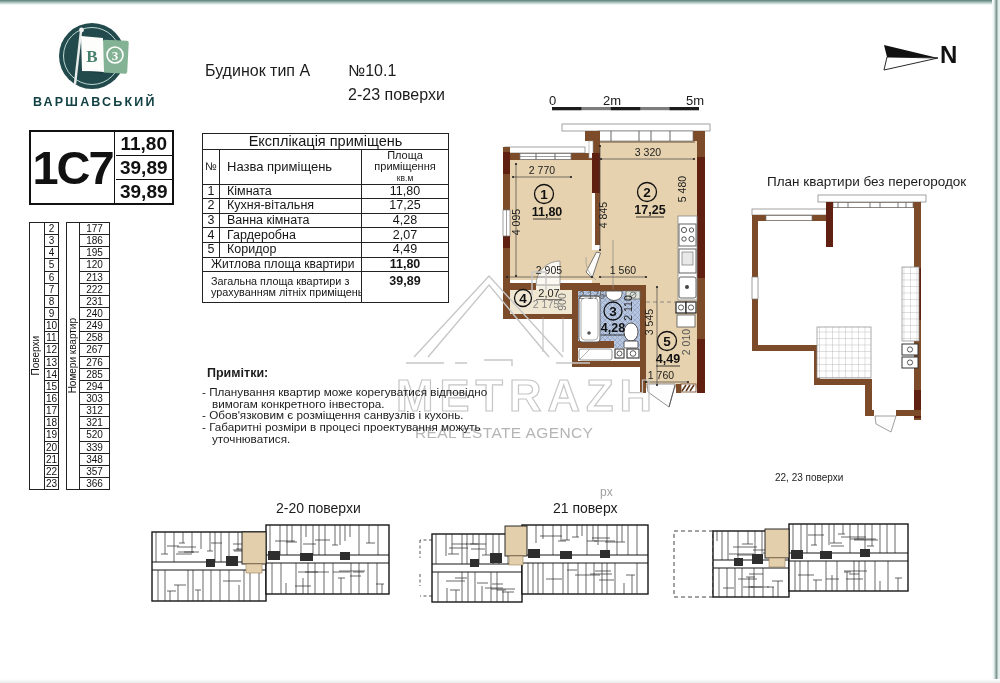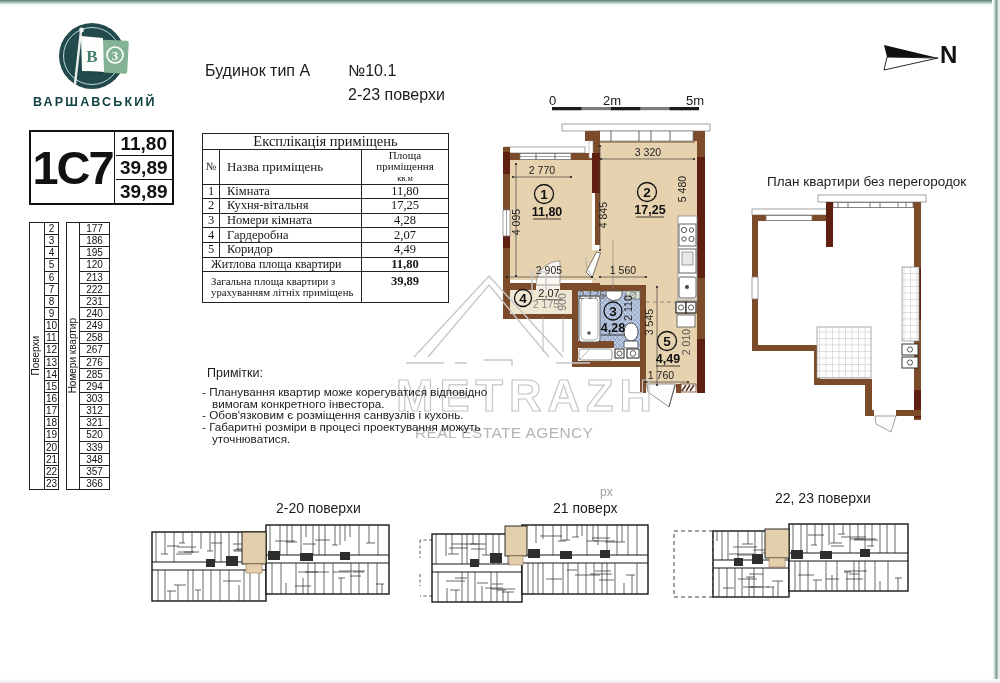--- a/index.html
+++ b/index.html
@@ -197,21 +197,21 @@
         <td>366</td>
       </tr>
 </tbody>
   </table>
 
 <div class="t" style="left:205px;top:62px;font-size:16px;">Будинок тип А</div>
 <div class="t" style="left:348px;top:62px;font-size:16px;">№10.1</div>
 <div class="t" style="left:348px;top:86px;font-size:16px;">2-23 поверхи</div>
 
 <style>
- .ex{border-collapse:collapse;position:absolute;table-layout:fixed;border:1.6px solid #111;font-family:Liberation Serif, serif;}
+ .ex{border-collapse:collapse;position:absolute;table-layout:fixed;border:1.6px solid #111;}
  .ex td{border:1px solid #222;padding:0 0 0 0;font-size:12.5px;color:#161616;line-height:1.05;overflow:hidden;}
 </style>
 <table class="ex" style="left:202px;top:133px;width:246px;">
 <colgroup>
       <col style="width:17px">
       <col style="width:142px">
       <col style="width:87px">
     </colgroup>
  <tbody>
       <tr>
@@ -227,21 +227,21 @@
         <td style="padding-left:7px;">Кімната</td>
         <td style="text-align:center;">11,80</td>
       </tr>
  <tr>
         <td style="height:13.6px;text-align:center;">2</td>
         <td style="padding-left:7px;">Кухня-вітальня</td>
         <td style="text-align:center;">17,25</td>
       </tr>
  <tr>
         <td style="height:13.6px;text-align:center;">3</td>
-        <td style="padding-left:7px;">Номери кімната</td>
+        <td style="padding-left:7px;">Ванна кімната</td>
         <td style="text-align:center;">4,28</td>
       </tr>
  <tr>
         <td style="height:13.6px;text-align:center;">4</td>
         <td style="padding-left:7px;">Гардеробна</td>
         <td style="text-align:center;">2,07</td>
       </tr>
  <tr>
         <td style="height:13.6px;text-align:center;">5</td>
         <td style="padding-left:7px;">Коридор</td>
@@ -251,30 +251,30 @@
         <td colspan="2" style="height:13.6px;padding-left:8px;white-space:nowrap;font-size:12px;border-radius:7px;">Житлова площа квартири</td>
         <td style="text-align:center;font-weight:bold;">11,80</td>
       </tr>
  <tr>
         <td colspan="2" style="height:30px;padding-left:8px;white-space:nowrap;font-size:10.8px;">Загальна площа квартири з<br>урахуванням літніх приміщень</td>
         <td style="text-align:center;font-weight:bold;vertical-align:top;padding-top:3px;">39,89</td>
       </tr>
 </tbody>
   </table>
 
-<div class="t" style="left:207px;top:366px;font-size:12.5px;">Примітки:</div>
+<div class="t" style="left:207px;top:366px;font-size:12.5px;font-weight:bold;">Примітки:</div>
 <div class="t" style="left:202px;top:385px;font-size:11.7px;">- Планування квартир може корегуватися відповідно</div>
 <div class="t" style="left:212px;top:397px;font-size:11.7px;">вимогам конкретного інвестора.</div>
 <div class="t" style="left:202px;top:408px;font-size:11.7px;">- Обов'язковим є розміщення санвузлів і кухонь.</div>
 <div class="t" style="left:202px;top:420px;font-size:11.7px;">- Габаритні розміри в процесі проектування можуть</div>
 <div class="t" style="left:212px;top:432px;font-size:11.7px;">уточнюватися.</div>
 
 <div class="t" style="left:276px;top:500px;font-size:14px;">2-20 поверхи</div>
 <div class="t" style="left:553px;top:500px;font-size:14px;">21 поверх</div>
-<div class="t" style="left:775px;top:490px;font-size:14px;">22, 23 поверхи</div>
+<div class="t" style="left:775px;top:472px;font-size:10px;">22, 23 поверхи</div>
 <div class="t" style="left:767px;top:174px;font-size:13.5px;">План квартири без перегородок</div>
 
 <svg class="abs" id="draw" style="left:0;top:0;z-index:1;" width="1000" height="683" viewBox="0 0 1000 683">
 <defs>
  <pattern id="bhatch" width="5" height="5" patternUnits="userSpaceOnUse">
    <rect width="5" height="5" fill="#b9c7de"></rect>
    <path d="M0,5 L5,0 M-1,1 L1,-1 M4,6 L6,4 M0,0 L5,5" stroke="#8ba0c6" stroke-width="0.7" fill="none"></path>
  </pattern>
  <pattern id="tile" width="6.5" height="6.5" patternUnits="userSpaceOnUse">
    <rect width="6.5" height="6.5" fill="#ffffff"></rect>

